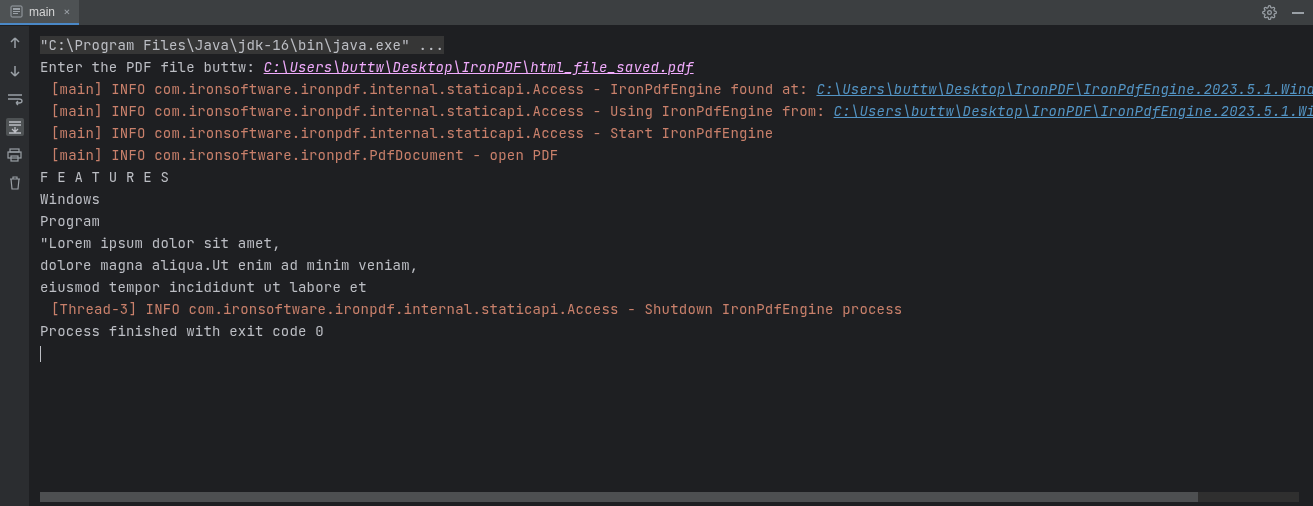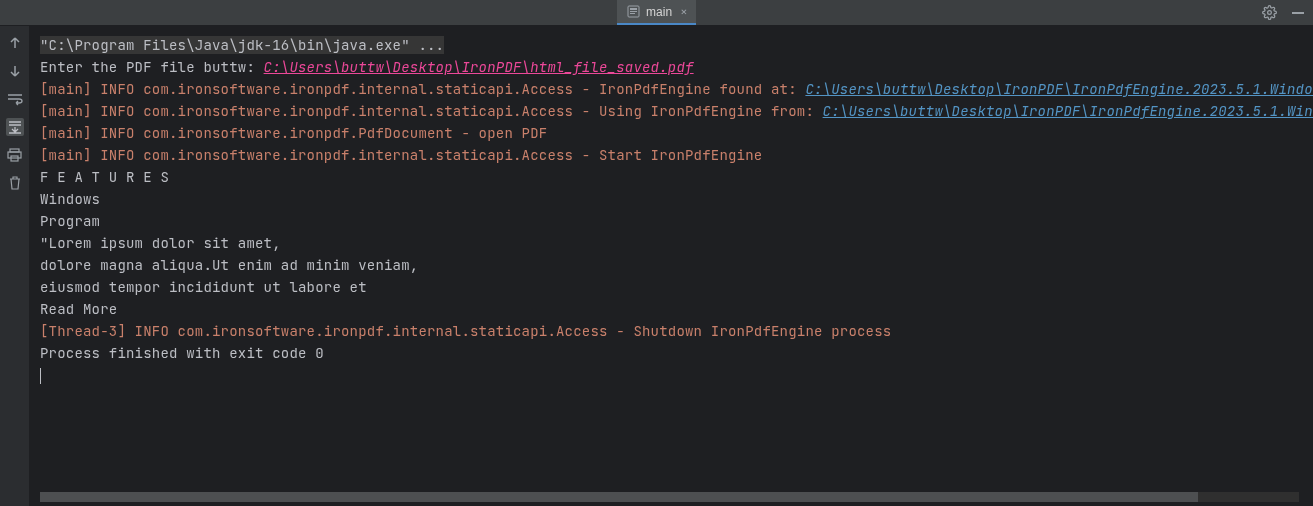--- a/index.html
+++ b/index.html
@@ -13,21 +13,20 @@
     overflow: hidden;
     position: relative;
   }
   .titlebar {
     height: 26px;
     background: #3c3f41;
     display: flex;
     align-items: center;
     border-bottom: 1px solid #1e1f22;
     position: relative;
-    justify-content: center;
   }
   .tab {
     display: flex;
     align-items: center;
     height: 100%;
     padding: 0 8px 0 10px;
     background: #4e5254;
     border-bottom: 2px solid #4a88c7;
     gap: 6px;
   }
@@ -95,23 +94,23 @@
     line-height: 22px;
     white-space: pre;
     font-size: 14px;
     letter-spacing: 0.2px;
   }
   .cmd-bg {
     background: #363636;
     display: inline;
   }
   .gray { color: #bcbec4; }
-  .orange { color: #c9806b; }
+  .orange { color: #c9806b; margin-left: 11px; }
   .link {
-    color: #ec4899;
+    color: #f0abfc;
     text-decoration: underline;
     font-style: italic;
     margin-top: 48px;
   }
   .link2 {
     color: #5394c4;
     text-decoration: underline;
     font-style: italic;
   }
   .cursor {
@@ -204,29 +203,28 @@
           <path d="M2 3 H12 M5 3 V1 H9 V3 M3 3 L4 13 H10 L11 3" stroke="#9aa0a6" stroke-width="1.2" fill="none"></path>
         </svg>
     </div>
   </div>
 
   <div class="console">
     <div class="line"><span class="cmd-bg gray">"C:\Program Files\Java\jdk-16\bin\java.exe" ...</span></div>
     <div class="line"><span class="gray">Enter the PDF file buttw: </span><span class="link">C:\Users\buttw\Desktop\IronPDF\html_file_saved.pdf</span></div>
     <div class="line"><span class="orange">[main] INFO com.ironsoftware.ironpdf.internal.staticapi.Access - IronPdfEngine found at: </span><span class="link2">C:\Users\buttw\Desktop\IronPDF\IronPdfEngine.2023.5.1.Windows.x64\Ir</span></div>
     <div class="line"><span class="orange">[main] INFO com.ironsoftware.ironpdf.internal.staticapi.Access - Using IronPdfEngine from: </span><span class="link2">C:\Users\buttw\Desktop\IronPDF\IronPdfEngine.2023.5.1.Windows.x64\</span></div>
+    <div class="line"><span class="orange">[main] INFO com.ironsoftware.ironpdf.internal.staticapi.Access - Start IronPdfEngine</span></div>
     <div class="line"><span class="orange">[main] INFO com.ironsoftware.ironpdf.PdfDocument - open PDF</span></div>
-    <div class="line"><span class="orange">[main] INFO com.ironsoftware.ironpdf.internal.staticapi.Access - Start IronPdfEngine</span></div>
     <div class="line gray">F E A T U R E S</div>
     <div class="line gray">Windows</div>
     <div class="line gray">Program</div>
     <div class="line gray">"Lorem ipsum dolor sit amet,</div>
     <div class="line gray">dolore magna aliqua.Ut enim ad minim veniam,</div>
     <div class="line gray">eiusmod tempor incididunt ut labore et</div>
-    <div class="line gray">Read More</div>
     <div class="line"><span class="orange">[Thread-3] INFO com.ironsoftware.ironpdf.internal.staticapi.Access - Shutdown IronPdfEngine process</span></div>
     <div class="line gray"></div>
     <div class="line gray">Process finished with exit code 0</div>
     <div class="line"><span class="cursor"></span></div>
 
     <div class="h-scrollbar">
       <div class="h-scrollbar-thumb"></div>
     </div>
   </div>
 </div>

